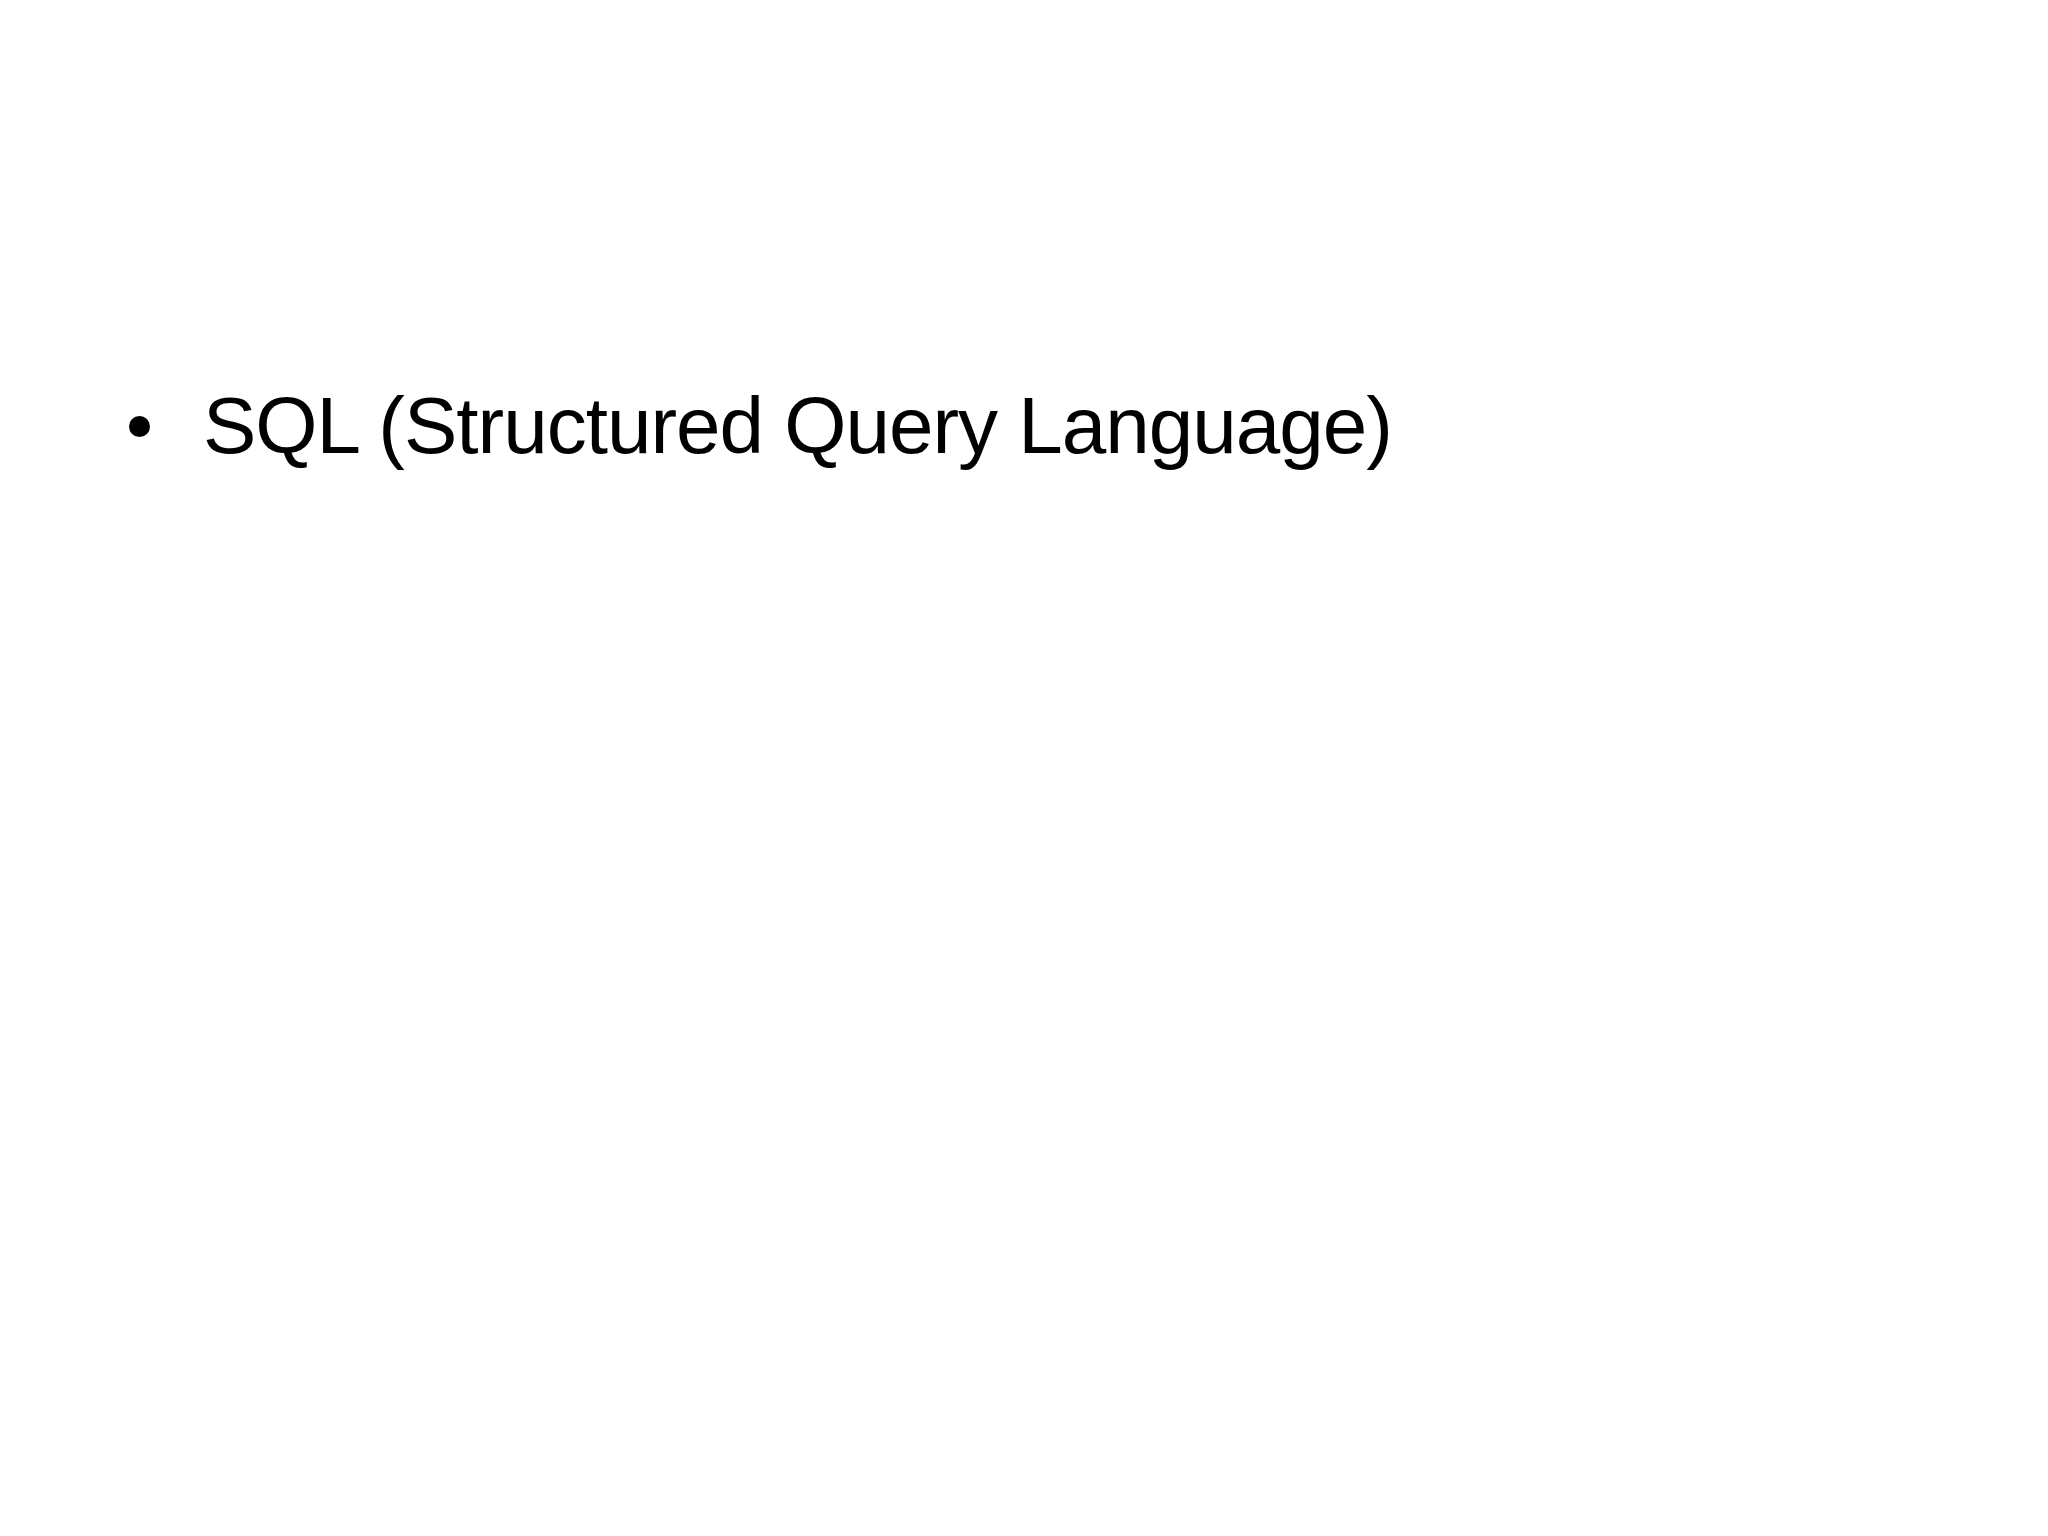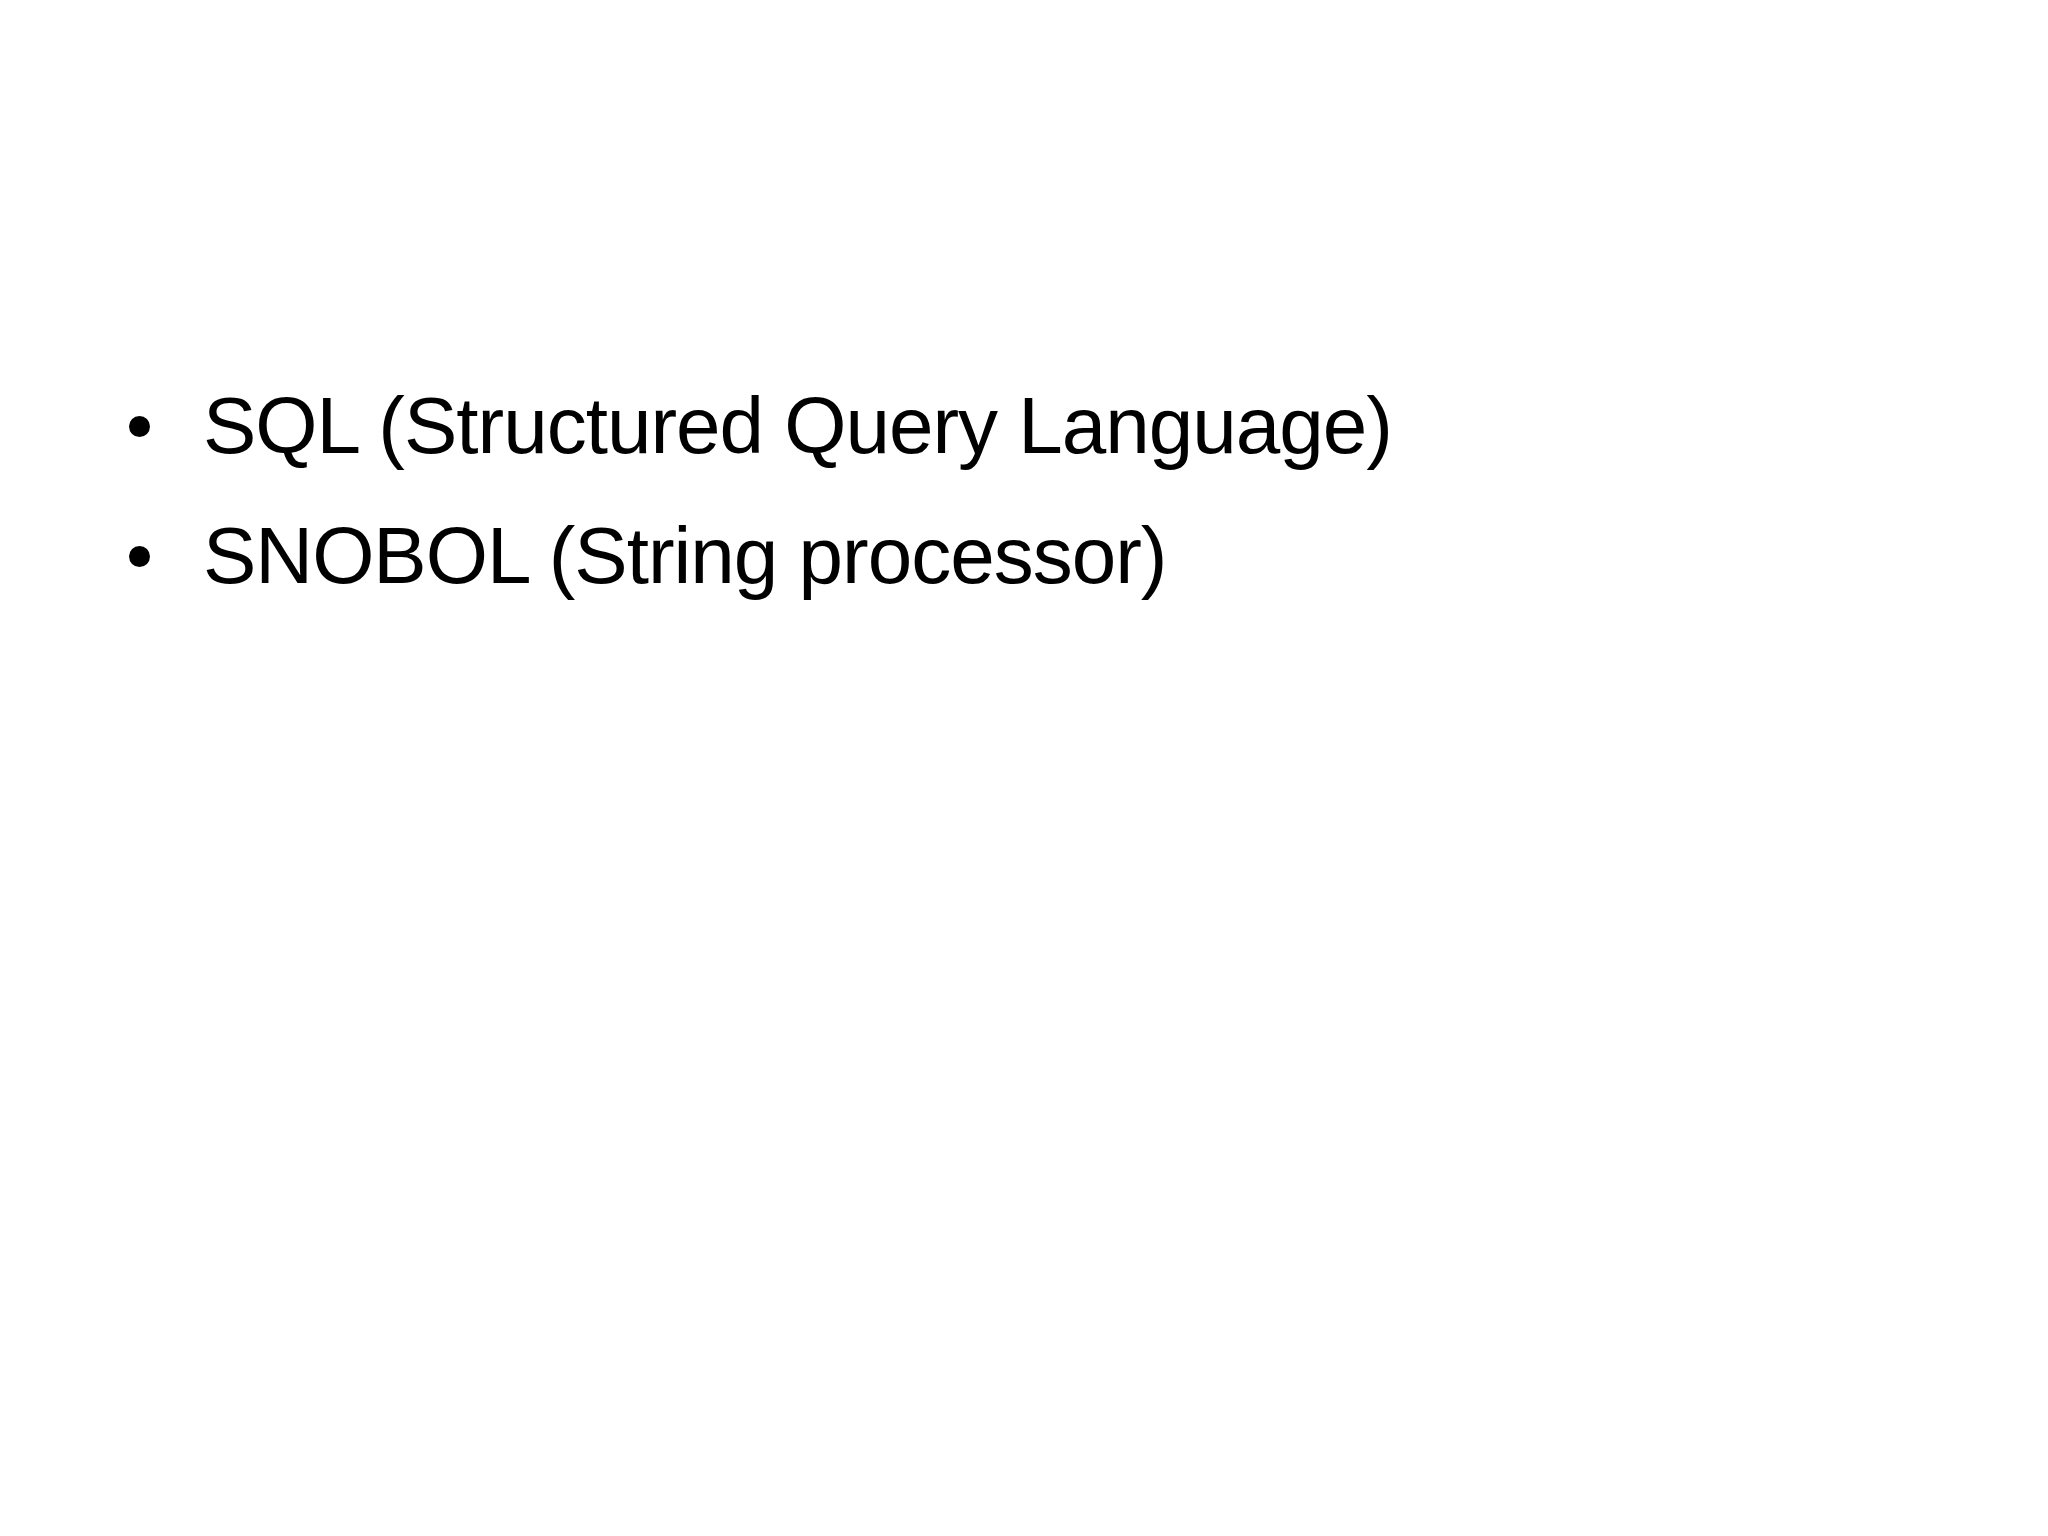--- a/index.html
+++ b/index.html
@@ -49,18 +49,14 @@
 </style>
 </head>
 <body>
 
 <div class="slide">
   <ul class="bullet-list">
     <li class="bullet-item">
       <span class="bullet-dot"></span>
       <span class="bullet-label">SQL (Structured Query Language)</span>
     </li>
-    <li class="bullet-item">
-      <span class="bullet-dot"></span>
-      <span class="bullet-label">SNOBOL (String processor)</span>
-    </li>
   </ul>
 </div>
 
 </body></html>

